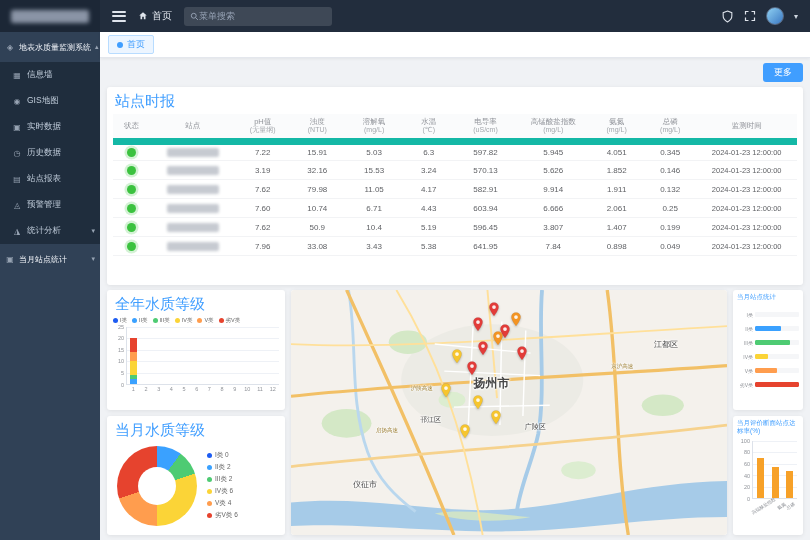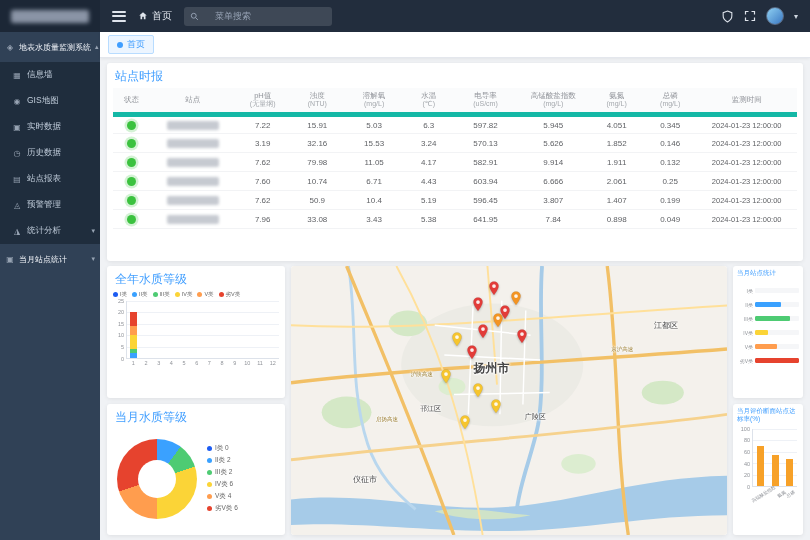--- a/index.html
+++ b/index.html
@@ -7,21 +7,21 @@
   body{font-family:"Liberation Sans","DejaVu Sans",sans-serif;background:#e9edf2;color:#333}
   .app{width:810px;height:540px;display:flex;flex-direction:column}
 
   
   .topbar{flex:0 0 32px;background:#222d3d;display:flex;align-items:center;color:#dfe4ec}
   .logo-zone{width:100px;height:100%;background:#1c2736;display:flex;align-items:center;justify-content:center}
   .logo-blur{width:78px;height:13px;background:#8a94a6;border-radius:2px;filter:blur(2px)}
   .hamburger{width:14px;height:11px;display:flex;flex-direction:column;justify-content:space-between;margin-left:12px;cursor:pointer}
   .hamburger span{height:2px;background:#dfe4ec;border-radius:1px}
   .breadcrumb{display:flex;align-items:center;gap:4px;font-size:10px;margin:0 12px;white-space:nowrap}
-  .search{width:148px;height:19px;background:rgba(255,255,255,.13);border-radius:3px;display:flex;align-items:center;gap:16px;padding:0 6px}
+  .search{width:148px;height:19px;background:rgba(255,255,255,.13);border-radius:3px;display:flex;align-items:center;gap:0;padding:0 6px}
   .search input{flex:1;background:transparent;border:0;outline:0;color:#dfe4ec;font-size:9px;min-width:0}
   .search input::placeholder{color:#96a2b4}
   .topbar-right{margin-left:auto;display:flex;align-items:center;gap:10px;padding-right:12px}
   .tb-caret{font-size:8px;color:#cfd6e0;cursor:pointer}
   .avatar{width:18px;height:18px;border-radius:50%;background:linear-gradient(135deg,#8fd0f2,#3a78c3);border:1px solid #5a6b84;cursor:pointer}
 
   
   .bodyrow{flex:1;display:flex;min-height:0}
   .sidebar{flex:0 0 100px;background:#304156;color:#bfcbd9;overflow:hidden}
   .menu-group-title{height:30px;display:flex;align-items:center;gap:4px;padding:0 5px;color:#f1f4f9;font-size:8px;white-space:nowrap;cursor:pointer}
@@ -33,28 +33,28 @@
   
   .main{flex:1;display:flex;flex-direction:column;background:#f0f2f5;min-width:0}
   .tabbar{flex:0 0 26px;background:#fff;border-bottom:1px solid #e4e7ed;box-shadow:0 1px 3px rgba(0,0,0,.06);display:flex;align-items:center;padding:0 8px}
   .tab{display:flex;align-items:center;gap:4px;font-size:9px;color:#409eff;background:#ecf5ff;border:1px solid #b8dcff;border-radius:2px;padding:2px 8px;cursor:pointer}
   .tab-dot{width:6px;height:6px;border-radius:50%;background:#409eff}
   .content{flex:1;display:flex;flex-direction:column;padding:5px 7px;gap:5px;min-height:0}
   .more-row{display:flex;justify-content:flex-end;flex:0 0 auto}
   .btn-more{background:#409eff;color:#fff;border:0;border-radius:3px;font-size:9px;padding:3px 11px;cursor:pointer;font-family:inherit}
 
   .panel{background:#fff;border-radius:3px;box-shadow:0 1px 4px rgba(0,0,0,.08)}
-  .panel-title{font-size:12px;color:#409eff;padding:5px 8px 3px}
+  .panel-title{font-size:15px;color:#409eff;padding:5px 8px 3px}
   .panel-title.small{font-size:6.5px;padding:3px 4px;line-height:1.3}
 
   
   .table-panel{flex:0 0 198px;display:flex;flex-direction:column;min-height:0}
   .table-wrap{flex:1;padding:0 6px 4px;overflow:hidden}
   table{width:100%;border-collapse:collapse;table-layout:fixed}
-  th{font-weight:normal;color:#909399;font-size:7.5px;line-height:1.25;text-align:center;padding:3px 1px;border-bottom:5px solid #14b8a6;background:#fafbfc}
+  th{font-weight:normal;color:#909399;font-size:7.5px;line-height:1.25;text-align:center;padding:3px 1px;border-bottom:7px solid #14b8a6;background:#fafbfc}
   th .unit{font-size:7px;color:#a4a8ad}
   td{font-size:8px;color:#606266;text-align:center;height:19px;border-bottom:1px solid #f2f3f5;padding:0 1px;white-space:nowrap;overflow:hidden}
   td.t-time{font-size:7.5px}
   .dot{display:inline-block;width:9px;height:9px;border-radius:50%;background:#3bc23f;box-shadow:0 0 0 2.5px rgba(59,194,63,.22);vertical-align:middle}
   .blur-name{display:inline-block;width:52px;height:9px;background:#c6cad1;border-radius:2px;filter:blur(1.5px);vertical-align:middle}
 
   
   .bottom{flex:1;display:flex;gap:6px;min-height:0}
   .col-left{flex:0 0 178px;display:flex;flex-direction:column;gap:6px;min-height:0}
   .col-right{flex:0 0 60px;display:flex;flex-direction:column;gap:6px;min-height:0}
@@ -193,20 +193,23 @@
 
     <main class="main">
       <div class="tabbar">
         <div class="tab">
           <span class="tab-dot"></span>
           <span>首页</span>
         </div>
       </div>
 
       <div class="content">
+        <div class="more-row">
+          <button class="btn-more">更多</button>
+        </div>
 
         <section class="panel table-panel">
           <div class="panel-title">站点时报</div>
           <div class="table-wrap">
             <table>
               <colgroup>
                 <col style="width:34px">
                   <col style="width:78px">
                   <col style="width:50px">
                   <col style="width:50px">

